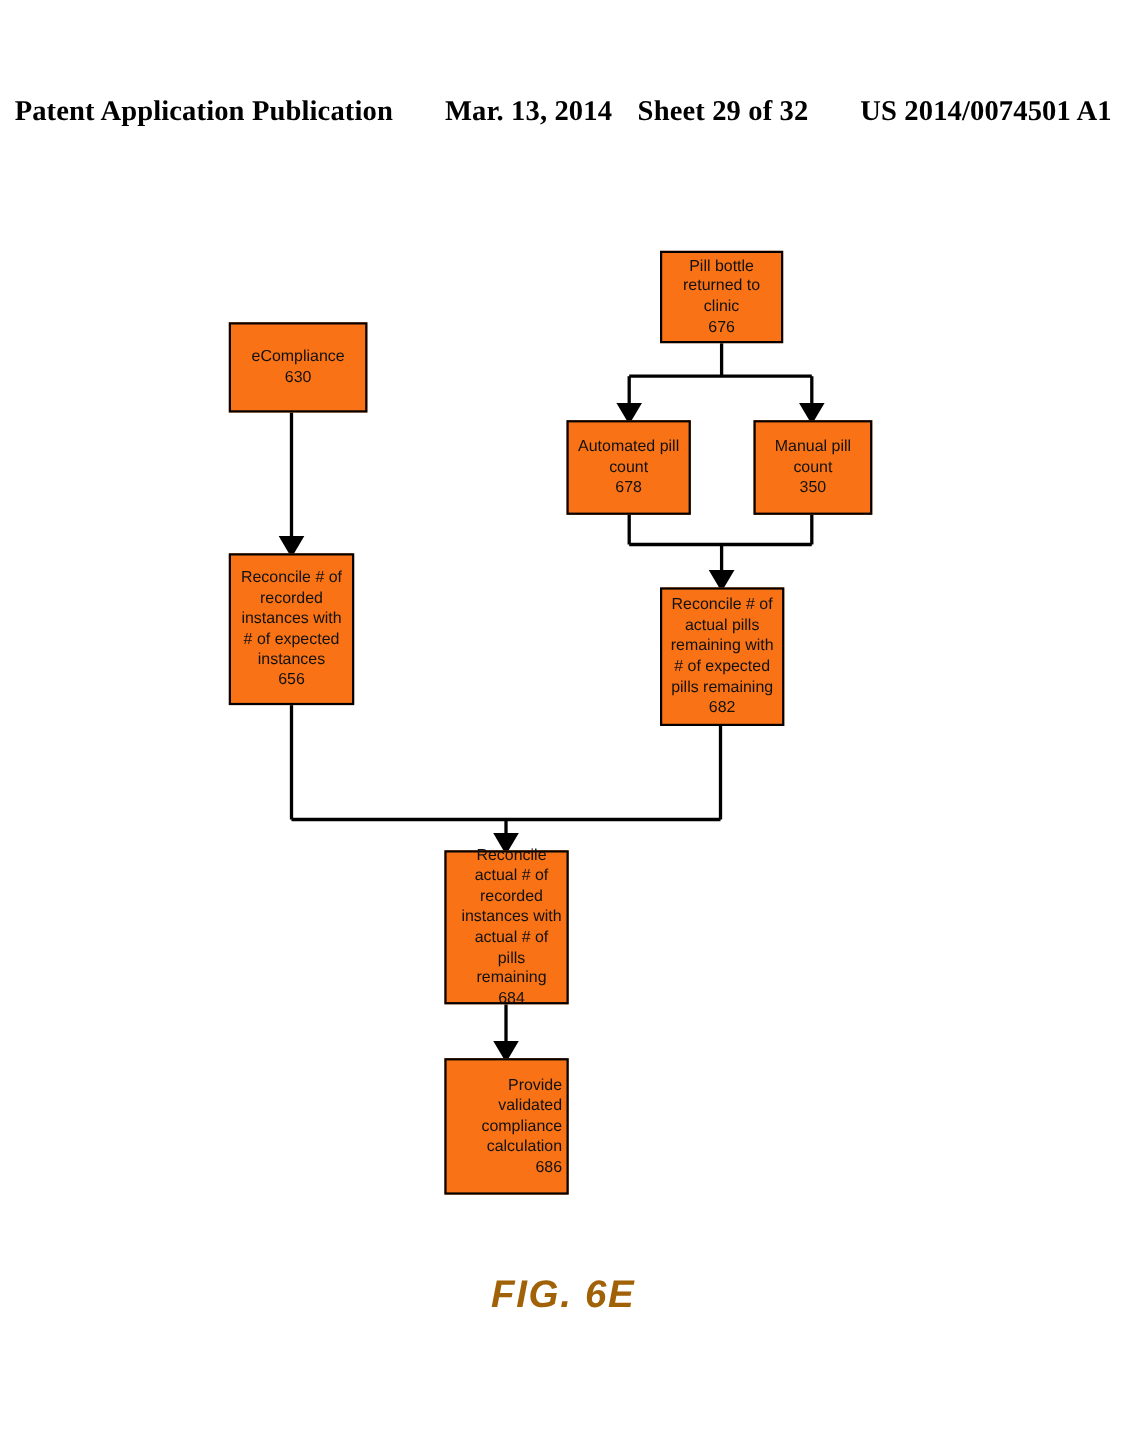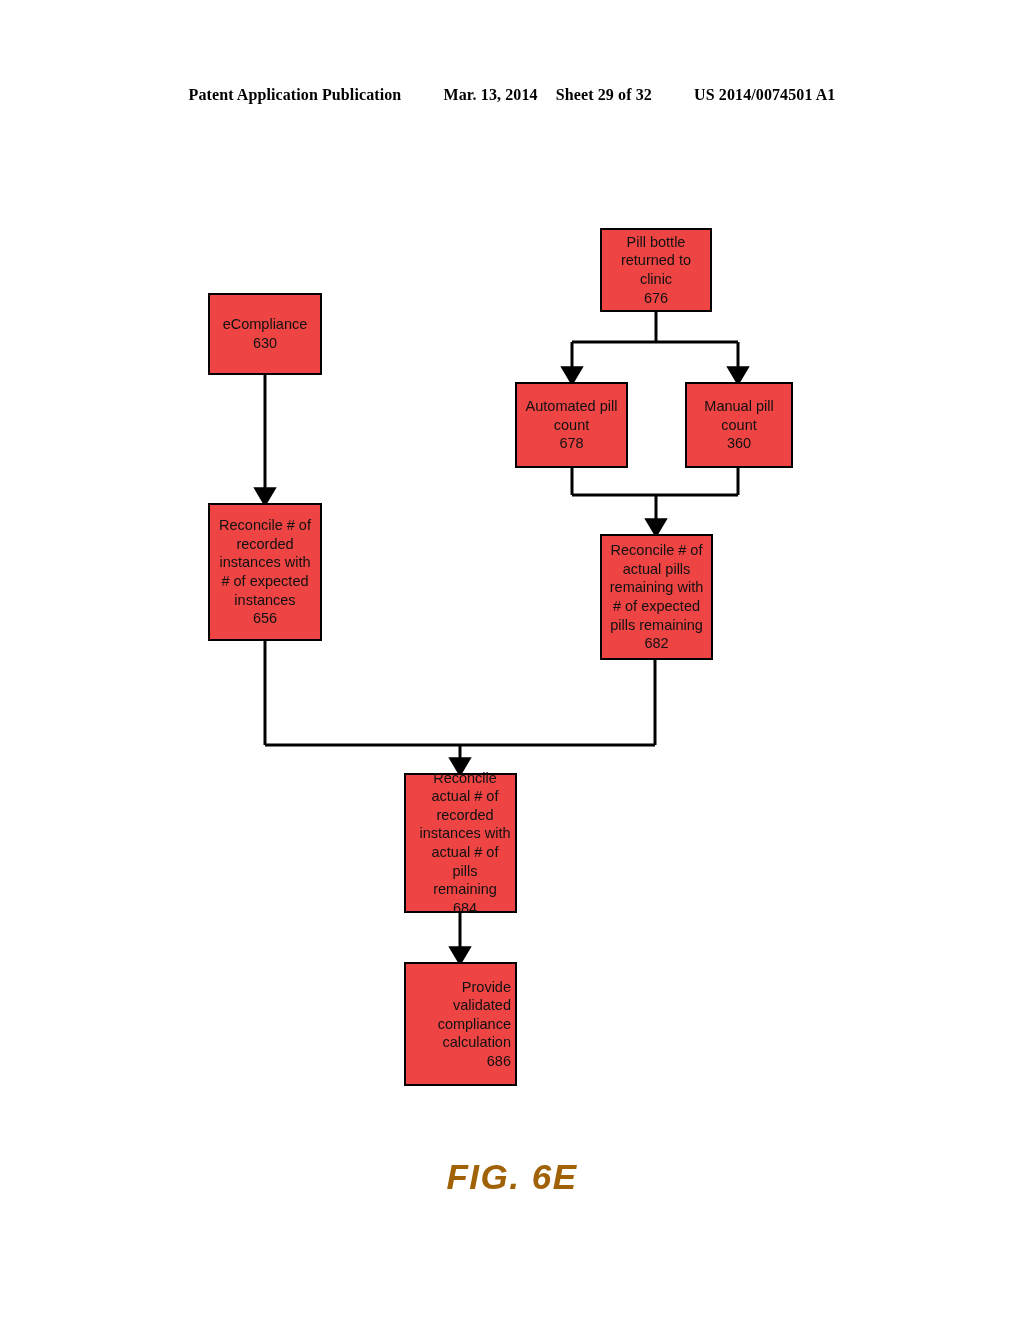--- a/index.html
+++ b/index.html
@@ -18,21 +18,21 @@
 
   
   #patent-header {
     position: absolute;
     left: 0;
     top: 86px;
     width: 1024px;
     text-align: center;
     font-family: "Liberation Serif", serif;
     font-weight: bold;
-    font-size: 16px;
+    font-size: 26px;
     white-space: nowrap;
     letter-spacing: 0.1px;
   }
   #patent-header .seg { display: inline-block; vertical-align: baseline; }
   .gap-wide { display: inline-block; width: 34px; }
   .gap-mid  { display: inline-block; width: 10px; }
 
   
   #flow-canvas {
     position: absolute;
@@ -47,21 +47,21 @@
     top: 0;
     width: 1024px;
     height: 1320px;
   }
 
   
   .node {
     position: absolute;
     box-sizing: border-box;
     border: 2.5px solid #000000;
-    background: #ef4444;
+    background: #f97316;
     display: flex;
     align-items: center;
     justify-content: center;
     text-align: center;
     font-family: "Liberation Sans", sans-serif;
     font-size: 14.5px;
     line-height: 18.6px;
     color: #111111;
     padding: 2px 4px;
     z-index: 2;
@@ -129,42 +129,42 @@
       <line x1="265" y1="641" x2="265" y2="745"></line>
       <line x1="655" y1="660" x2="655" y2="745"></line>
       <line x1="265" y1="745" x2="655" y2="745"></line>
 
       <line x1="460" y1="745" x2="460" y2="768" marker-end="url(#arrowhead)"></line>
 
       <line x1="460" y1="913" x2="460" y2="957" marker-end="url(#arrowhead)"></line>
     </g>
   </svg>
 
-  <div class="node" style="left:208px; top:293px; width:114px; height:82px;">
+  <div class="node" style="left:208px; top:293px; width:126px; height:82px;">
     <span class="node-text">eCompliance
 630</span>
   </div>
 
   <div class="node" style="left:600px; top:228px; width:112px; height:84px;">
     <span class="node-text">Pill bottle
 returned to
 clinic
 676</span>
   </div>
 
   <div class="node" style="left:515px; top:382px; width:113px; height:86px;">
     <span class="node-text">Automated pill
 count
 678</span>
   </div>
 
   <div class="node" style="left:685px; top:382px; width:108px; height:86px;">
     <span class="node-text">Manual pill
 count
-360</span>
+350</span>
   </div>
 
   <div class="node" style="left:208px; top:503px; width:114px; height:138px;">
     <span class="node-text">Reconcile # of
 recorded
 instances with
 # of expected
 instances
 656</span>
   </div>

